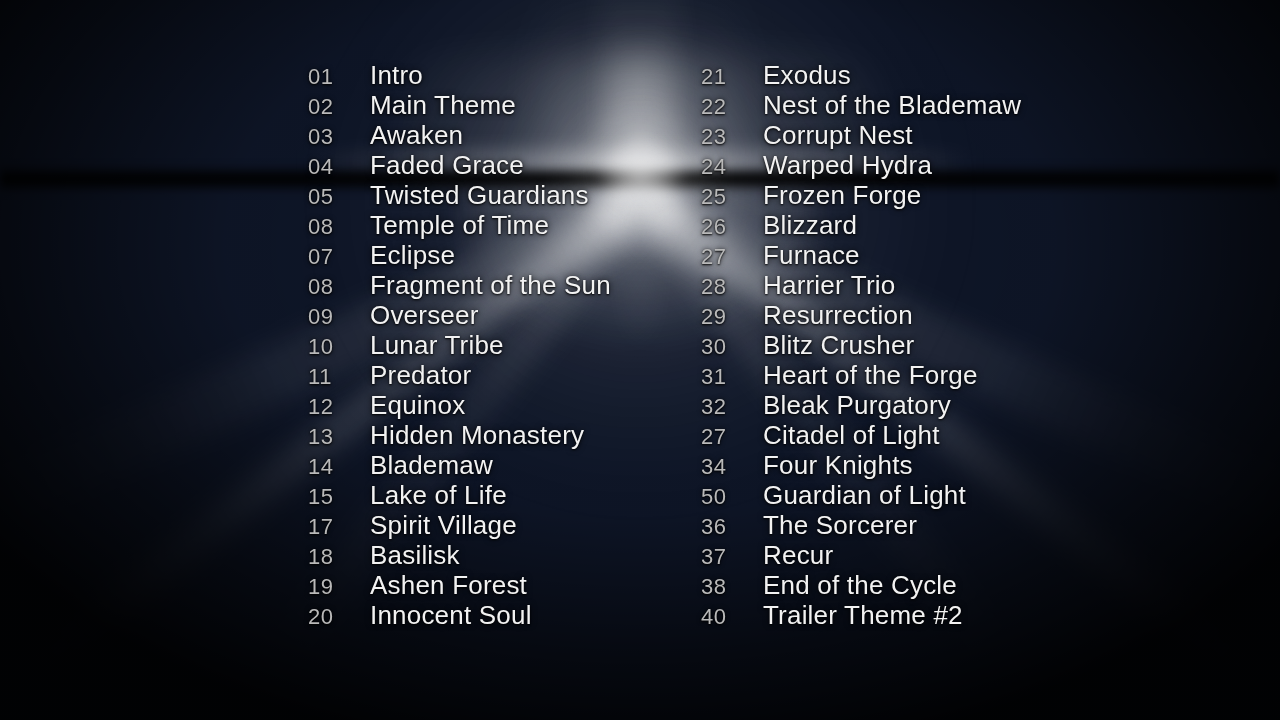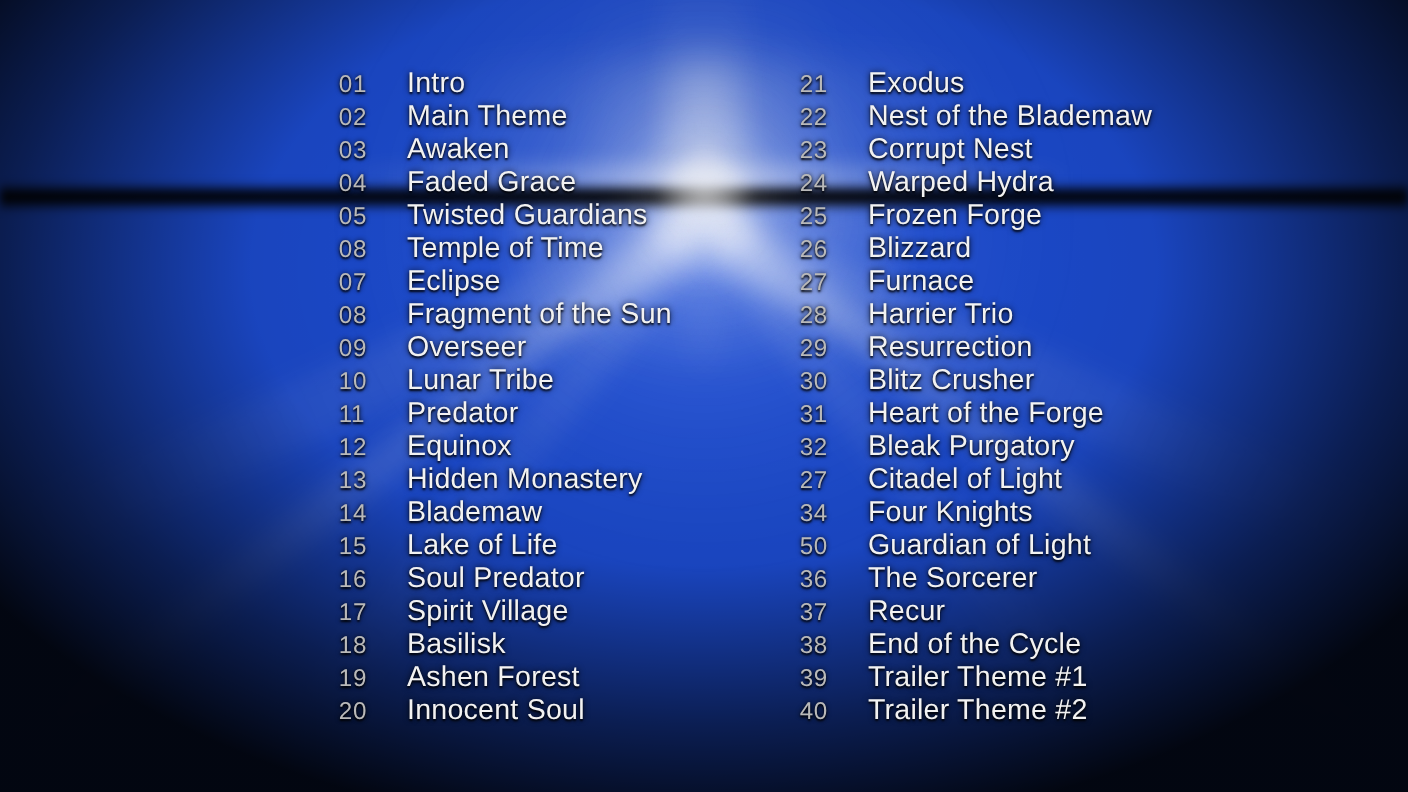--- a/index.html
+++ b/index.html
@@ -5,21 +5,21 @@
 <style>
   html, body {
     margin: 0;
     padding: 0;
     background: #000000;
   }
   #stage {
     position: relative;
     width: 1280px;
     height: 720px;
-    background: #1d4ed8;
+    background: #0f172a;
     overflow: hidden;
     font-family: "Liberation Sans", sans-serif;
   }
 
   
   .bg-layer {
     position: absolute;
     pointer-events: none;
   }
 
@@ -229,21 +229,21 @@
   .tracklist {
     position: absolute;
     left: 0; top: 0;
     width: 1280px; height: 720px;
   }
   .column {
     position: absolute;
     top: 60px;
   }
   .column-left  { left: 308px; }
-  .column-right { left: 727px; }
+  .column-right { left: 701px; }
 
   .track-row {
     display: flex;
     align-items: baseline;
     height: 30px;
     line-height: 30px;
     white-space: nowrap;
   }
   .track-num {
     width: 62px;
@@ -346,24 +346,20 @@
         </div>
         <div class="track-row">
           <span class="track-num">14</span>
           <span class="track-title">Blademaw</span>
         </div>
         <div class="track-row">
           <span class="track-num">15</span>
           <span class="track-title">Lake of Life</span>
         </div>
         <div class="track-row">
-          <span class="track-num">16</span>
-          <span class="track-title">Soul Predator</span>
-        </div>
-        <div class="track-row">
           <span class="track-num">17</span>
           <span class="track-title">Spirit Village</span>
         </div>
         <div class="track-row">
           <span class="track-num">18</span>
           <span class="track-title">Basilisk</span>
         </div>
         <div class="track-row">
           <span class="track-num">19</span>
           <span class="track-title">Ashen Forest</span>
@@ -440,23 +436,19 @@
         </div>
         <div class="track-row">
           <span class="track-num">37</span>
           <span class="track-title">Recur</span>
         </div>
         <div class="track-row">
           <span class="track-num">38</span>
           <span class="track-title">End of the Cycle</span>
         </div>
         <div class="track-row">
-          <span class="track-num">39</span>
-          <span class="track-title">Trailer Theme #1</span>
-        </div>
-        <div class="track-row">
           <span class="track-num">40</span>
           <span class="track-title">Trailer Theme #2</span>
         </div>
       </div>
   </div>
 
 </div>
 
 </body></html>

